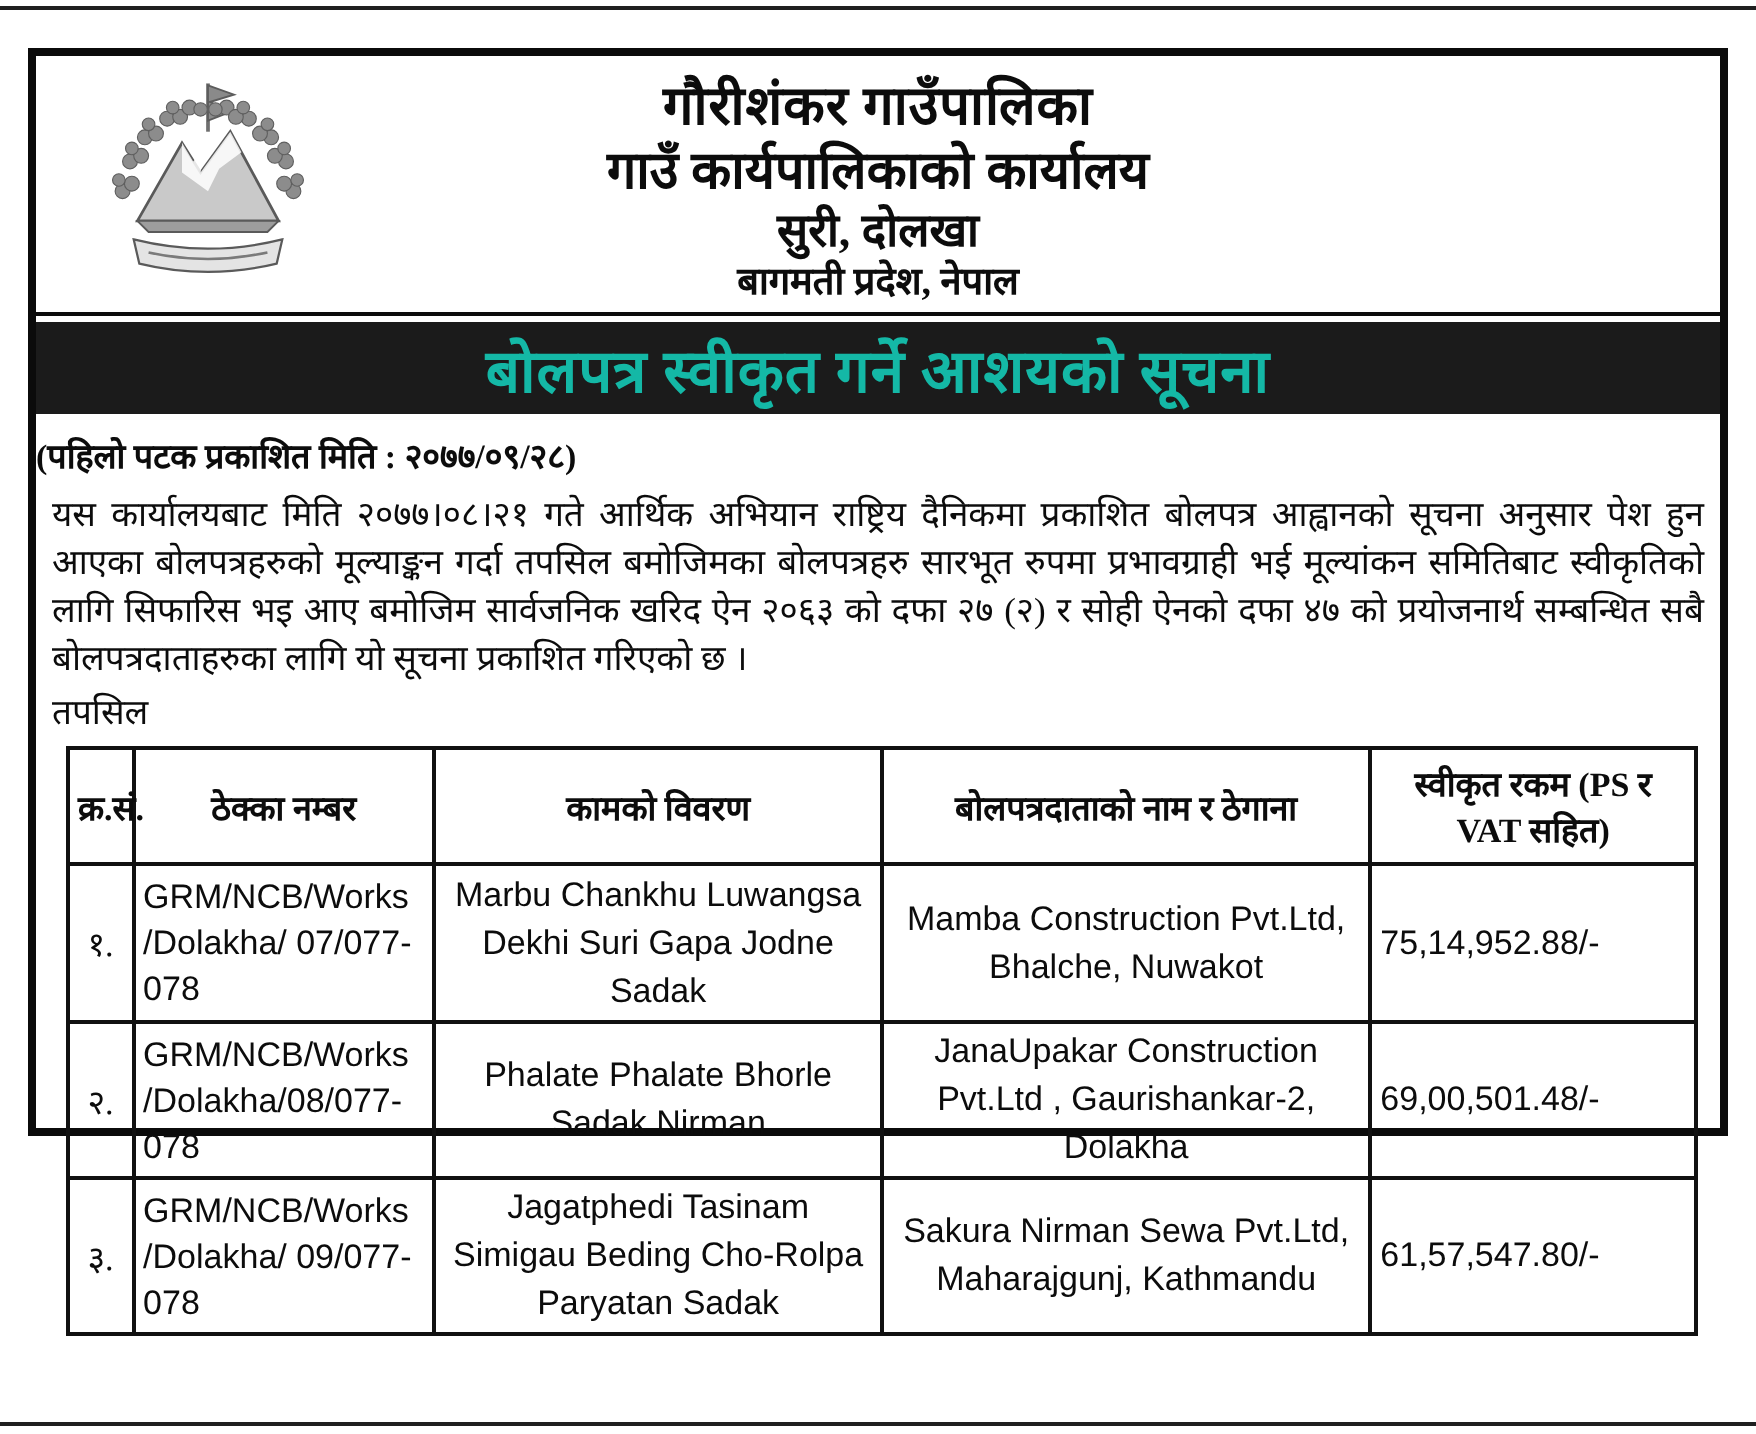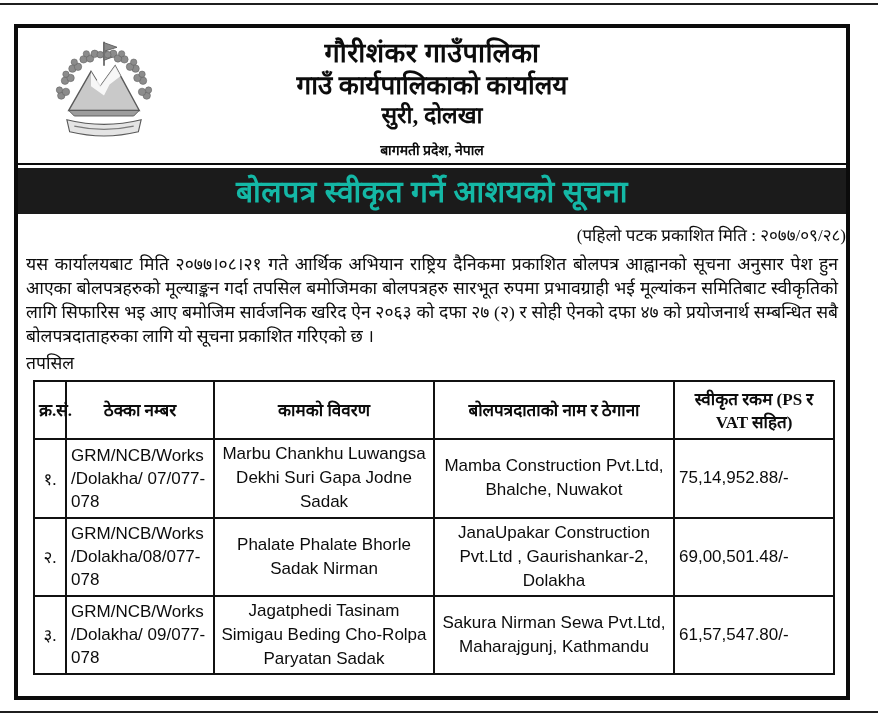--- a/index.html
+++ b/index.html
@@ -18,22 +18,22 @@
   .rule-top, .rule-bottom {
     position: absolute;
     left: 0; right: 0;
     height: 2px;
     background: #1f1f1f;
   }
   .rule-top { top: 3px; }
   .rule-bottom { top: 711px; }
   .doc-box {
     position: absolute;
-    top: 24px; left: 14px; right: 28px;
-    height: 676px;
+    top: 24px; left: 14px; right: 14px;
+    height: 544px;
     border: 4px solid #0b0b0b;
     background: #ffffff;
   }
   
   .header {
     position: relative;
     padding: 10px 10px 4px 10px;
     min-height: 121px;
     border-bottom: 2px solid #0b0b0b;
   }
@@ -41,43 +41,42 @@
     position: absolute;
     left: 30px;
     top: 10px;
     width: 112px;
     height: 104px;
   }
   .header-titles { text-align: center; line-height: 1.12; }
   .org-name    { font-size: 27px; font-weight: bold; letter-spacing: 0.5px; }
   .office-name { font-size: 26px; font-weight: bold; margin-top: 3px; }
   .location    { font-size: 23px; font-weight: bold; margin-top: 3px; }
-  .province    { font-size: 14px; font-weight: bold; margin-top: 14px; }
+  .province    { font-size: 19px; font-weight: bold; margin-top: 2px; }
   
   .banner {
     margin-top: 3px;
     height: 46px;
     background: #1b1b1b;
     display: flex;
     align-items: center;
     justify-content: center;
   }
   .banner-title {
     color: #14b8a6;
     font-size: 30px;
     font-weight: bold;
     letter-spacing: 0.5px;
   }
   
   .pub-date {
-    text-align: right;
-    font-weight: normal;
+    text-align: left;
+    font-weight: bold;
     font-size: 17px;
     margin-top: 9px;
-    margin-left: 16px;
   }
   .notice-body {
     padding: 6px 8px 0 8px;
     font-size: 17.5px;
     line-height: 24px;
     text-align: justify;
   }
   .tapasil {
     padding: 2px 24px 4px 8px;
     font-size: 17.5px;

